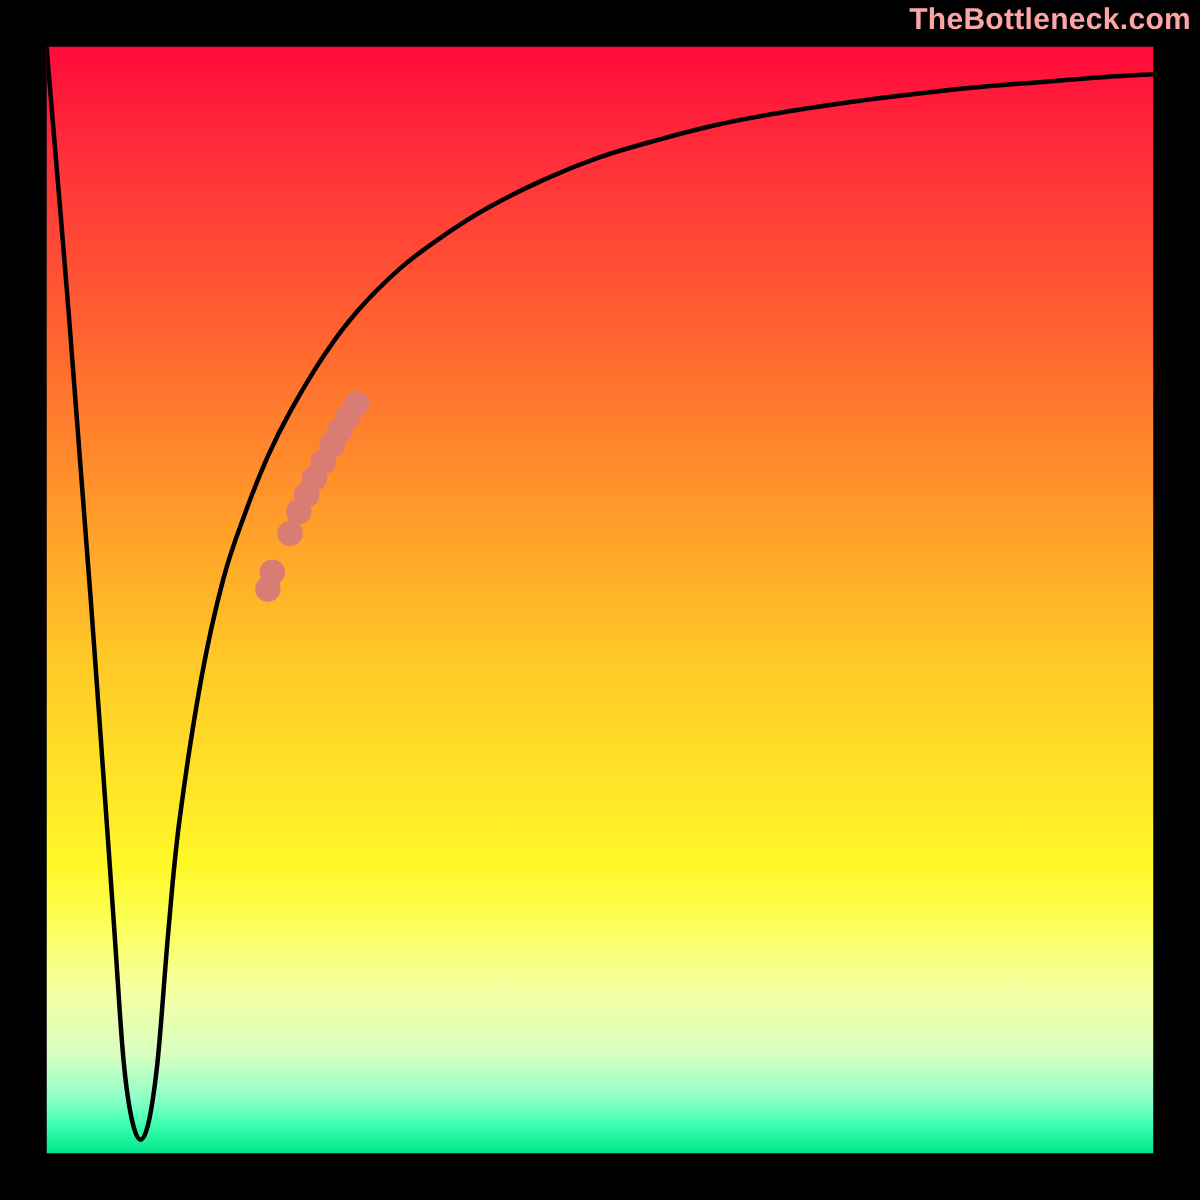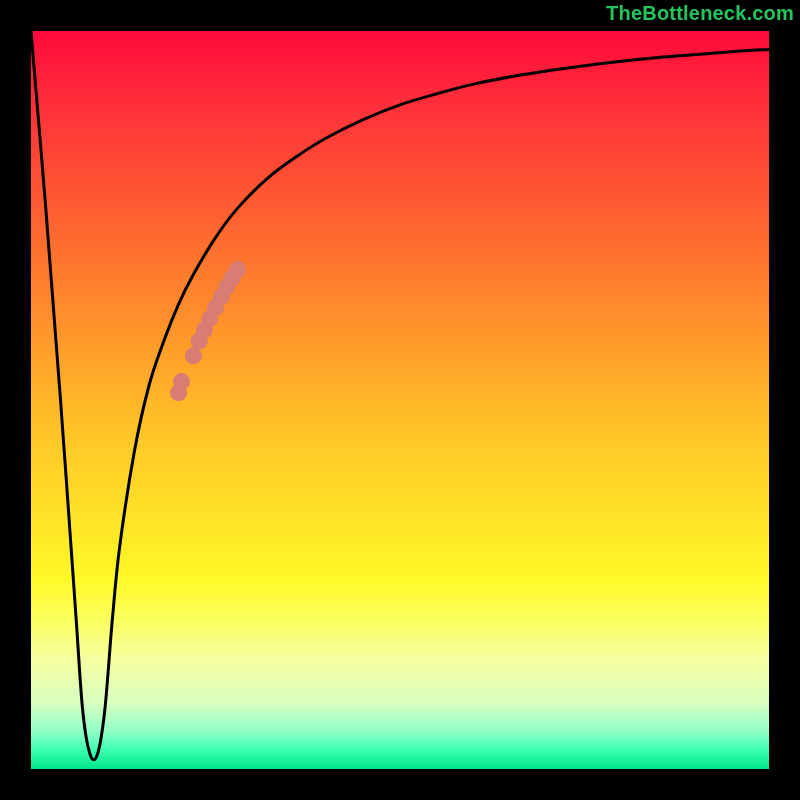--- a/index.html
+++ b/index.html
@@ -15,21 +15,21 @@
     width: 800px;
     height: 800px;
   }
   .watermark {
     position: absolute;
     top: 2px;
     right: 6px;
     font-family: Arial, Helvetica, sans-serif;
     font-size: 20px;
     font-weight: 600;
-    color: #22c55e;
+    color: #fca5a5;
     letter-spacing: 0.2px;
     z-index: 20;
     user-select: none;
   }
   .plot-frame {
     position: absolute;
     left: 31px;
     top: 31px;
     width: 738px;
     height: 738px;

